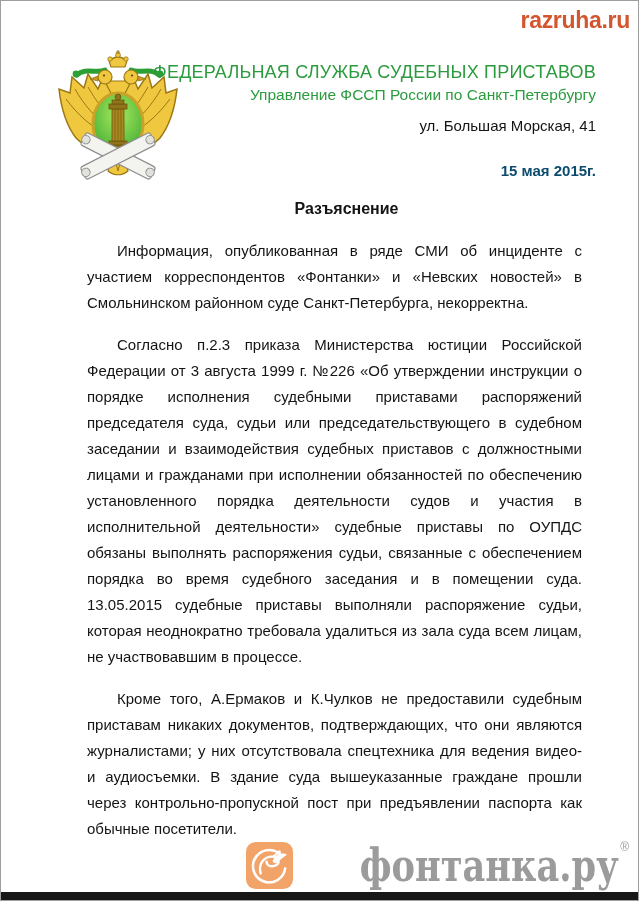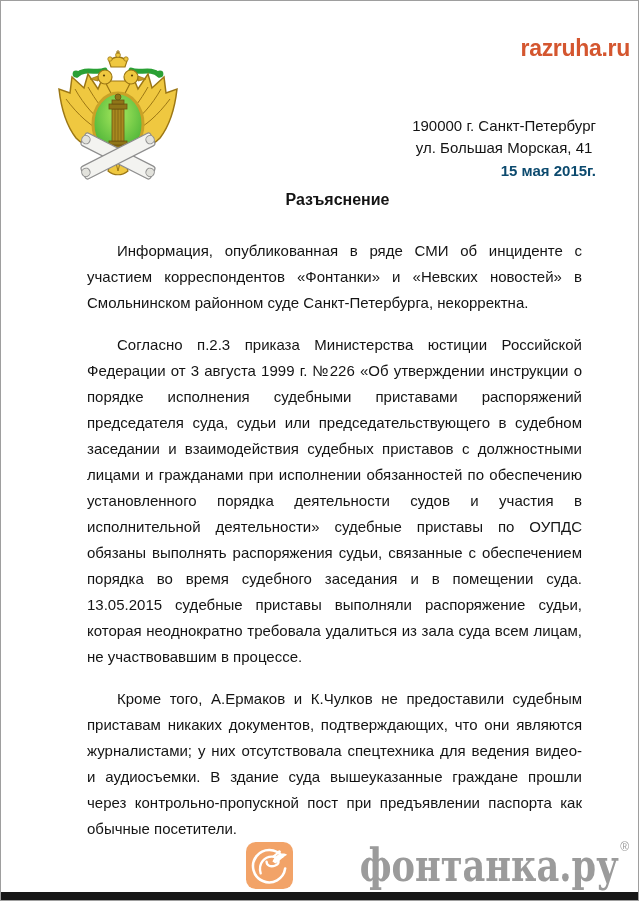--- a/index.html
+++ b/index.html
@@ -10,39 +10,38 @@
     background:#ffffff;
     border:1px solid #9e9e9e;
     overflow:hidden;
     font-family:"Liberation Sans", sans-serif;
     color:#1a1a1a;
   }
   .razruha{
     position:absolute;top:6px;right:8px;
     font-size:23px;font-weight:bold;letter-spacing:-0.3px;
     color:#d4562f;
-    margin-top:28px;
   }
   .emblem{position:absolute;left:52px;top:46px;width:130px;height:134px;}
   .org-block{
     position:absolute;top:59px;right:42px;text-align:right;
     color:#2b9b3e;
   }
   .org-line1{font-size:18px;line-height:24px;letter-spacing:0.2px;white-space:nowrap;}
   .org-line2{font-size:15.5px;line-height:22px;white-space:nowrap;}
   .addr-block{
     position:absolute;top:114px;right:42px;text-align:center;
     font-size:15px;line-height:22px;color:#141414;
   }
   .doc-date{
     position:absolute;top:161px;right:42px;
     font-size:15px;font-weight:bold;color:#0c4a6e;
   }
   .doc-title{
-    position:absolute;top:187px;left:70px;width:527px;margin:3px;
+    position:absolute;top:187px;left:70px;width:527px;margin:12px;
     text-align:center;font-size:16px;font-weight:bold;color:#141414;
   }
   .doc-body{
     position:absolute;top:221px;left:70px;width:527px;
     font-size:15px;line-height:26px;text-align:justify;color:#141414;
   }
   .doc-body p{margin:16px;text-indent:30px;}
   .fontanka{
     position:absolute;right:9px;bottom:11px;
     display:flex;align-items:center;
@@ -131,23 +130,26 @@
         <circle cx="101" cy="109" r="4.2" fill="#e2e2dc" stroke="#8e8e8e" stroke-width="1"></circle>
       </g>
       <g transform="rotate(-27 65 109)">
         <rect x="26" y="102" width="78" height="14" rx="3" fill="#f3f3f0" stroke="#8e8e8e" stroke-width="1.2"></rect>
         <circle cx="29" cy="109" r="4.2" fill="#e2e2dc" stroke="#8e8e8e" stroke-width="1"></circle>
         <circle cx="101" cy="109" r="4.2" fill="#e2e2dc" stroke="#8e8e8e" stroke-width="1"></circle>
       </g>
     </svg>
   </div>
 
+  <div class="org-block">
+    <div class="org-line1">ФЕДЕРАЛЬНАЯ СЛУЖБА СУДЕБНЫХ ПРИСТАВОВ</div>
+    <div class="org-line2">Управление ФССП России по Санкт-Петербургу</div>
+  </div>
 
   <div class="addr-block">
-    <div>190000 г. Санкт-Петербург</div>
     <div>ул. Большая Морская, 41</div>
   </div>
 
   <div class="doc-date">15 мая 2015г.</div>
 
   <h1 class="doc-title">Разъяснение</h1>
 
   <div class="doc-body">
     <p>Информация, опубликованная в ряде СМИ об инциденте с участием корреспондентов «Фонтанки» и «Невских новостей» в Смольнинском районном суде Санкт-Петербурга, некорректна.</p>
     <p>Согласно п.2.3 приказа Министерства юстиции Российской Федерации от 3 августа 1999 г. №226 «Об утверждении инструкции о порядке исполнения судебными приставами распоряжений председателя суда, судьи или председательствующего в судебном заседании и взаимодействия судебных приставов с должностными лицами и гражданами при исполнении обязанностей по обеспечению установленного порядка деятельности судов и участия в исполнительной деятельности» судебные приставы по ОУПДС обязаны выполнять распоряжения судьи, связанные с обеспечением порядка во время судебного заседания и в помещении суда. 13.05.2015 судебные приставы выполняли распоряжение судьи, которая неоднократно требовала удалиться из зала суда всем лицам, не участвовавшим в процессе.</p>

